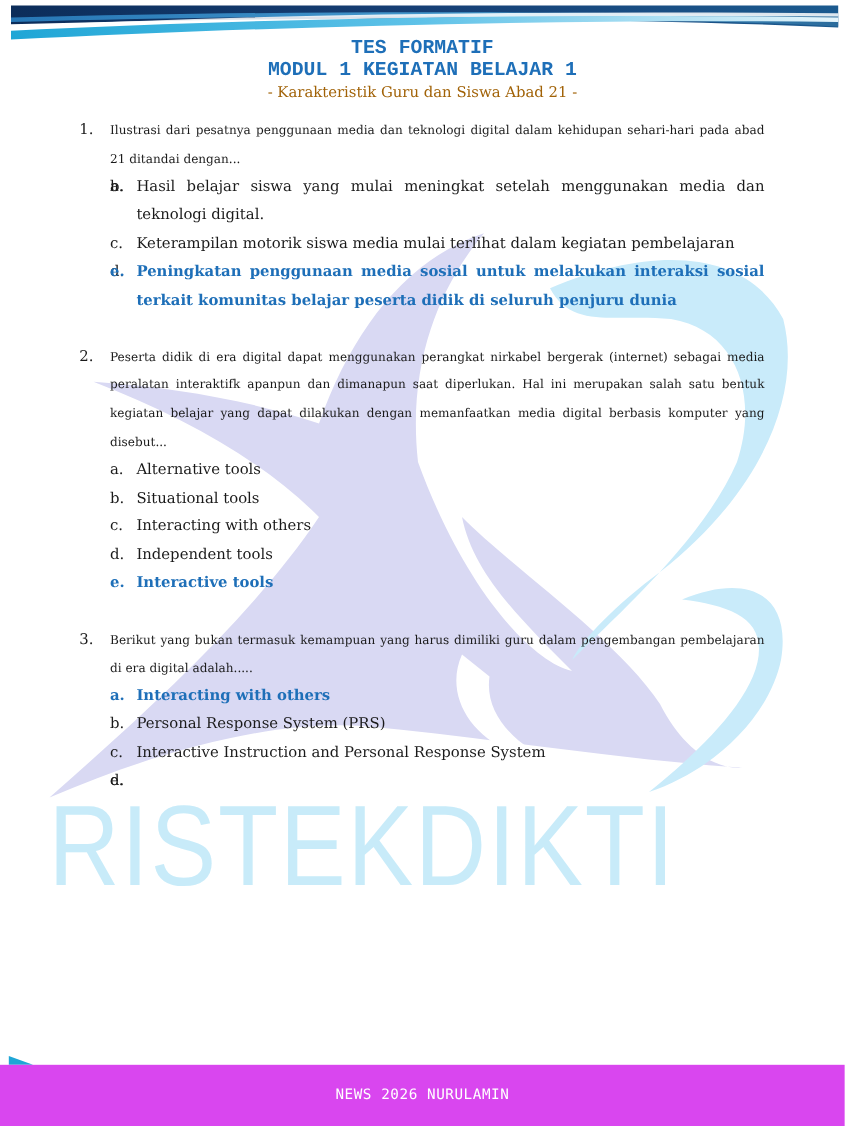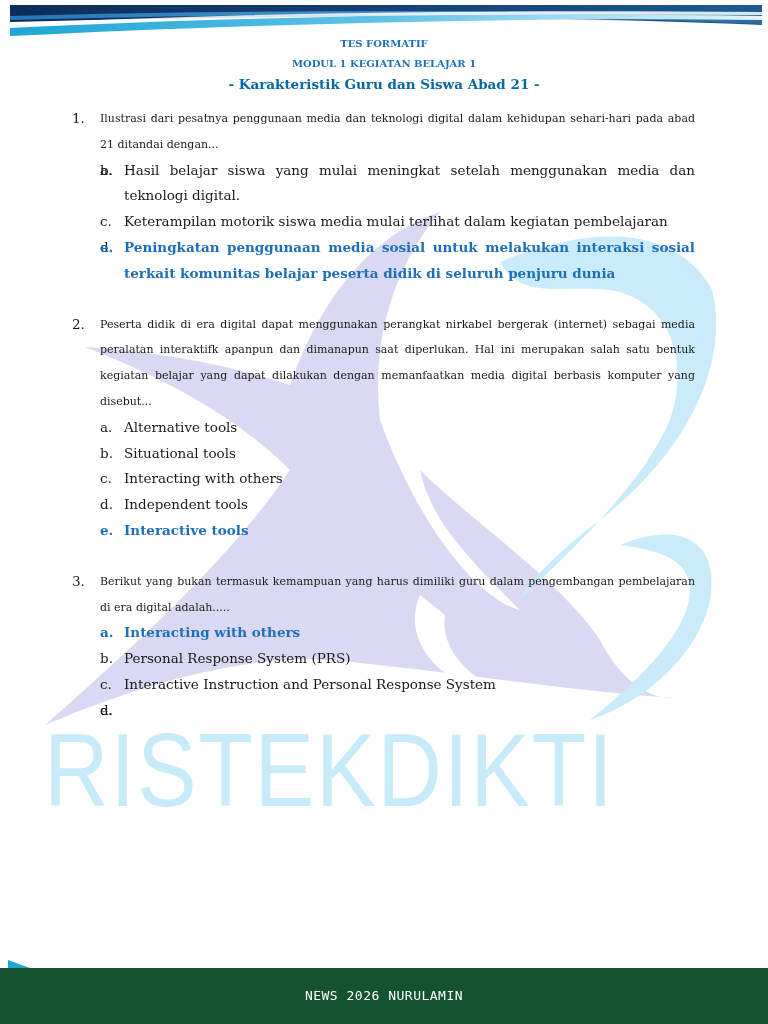--- a/index.html
+++ b/index.html
@@ -13,33 +13,33 @@
   .swoosh { position: absolute; left: 0; top: 0; width: 768px; height: 60px; }
   .watermark { position: absolute; left: 0; top: 0; width: 768px; height: 968px; pointer-events: none; }
   .wm-text {
     position: absolute; left: 44px; top: 718px; width: 640px;
     font-family: "Liberation Sans", "DejaVu Sans", sans-serif;
     font-size: 104px; font-weight: 400; letter-spacing: 2px;
     color: #bfe8f8; line-height: 1; opacity: 0.85;
     transform: scaleX(0.86); transform-origin: left top;
   }
   .header { position: absolute; left: 0; top: 34px; width: 768px; text-align: center; }
-  .header .t1, .header .t2 { color: #1e6fb8; font-weight: bold; font-size: 10px; line-height: 20px; }
-  .header .t3 { color: #0369a1; font-weight: bold; font-size: 13.5px; line-height: 20px; }
+  .header .t1, .header .t2 { color: #1e6fb8; font-weight: bold; font-size: 18px; line-height: 20px; font-family: Liberation Mono, monospace; }
+  .header .t3 { color: #a16207; font-weight: normal; font-size: 13.5px; line-height: 20px; }
   .content { position: absolute; left: 72px; top: 106px; width: 623px; }
   .q { position: relative; padding-left: 28px; }
   .q + .q { margin-top: 25px; }
   .q-num { position: absolute; left: 0; top: 0; font-size: 13.5px; line-height: 25.8px; }
   .q-text { font-size: 11px; line-height: 25.8px; text-align: justify; }
   .opts { margin: 0; padding: 0; list-style: none; }
   .opt { position: relative; padding-left: 24px; font-size: 13.5px; line-height: 25.8px; text-align: justify; }
   .opt-letter { position: absolute; left: 0; top: 0; }
   .opt.correct { color: #1e6fb8; font-weight: bold; }
   .footer {
-    position: absolute; left: 0; top: 968px; width: 768px; height: 56px; background: #14532d;
+    position: absolute; left: 0; top: 968px; width: 768px; height: 56px; background: #d946ef;
     color: #fff; text-align: center;
     font-family: "DejaVu Sans Mono", "Liberation Mono", monospace;
     font-size: 13px; line-height: 56px; letter-spacing: 0.5px;
   }
   .corner { position: absolute; left: 8px; top: 960px; width: 0; height: 0;
     border-left: 22px solid #1fa6d6; border-top: 8px solid transparent; }
 </style>
 </head>
 <body>
 

